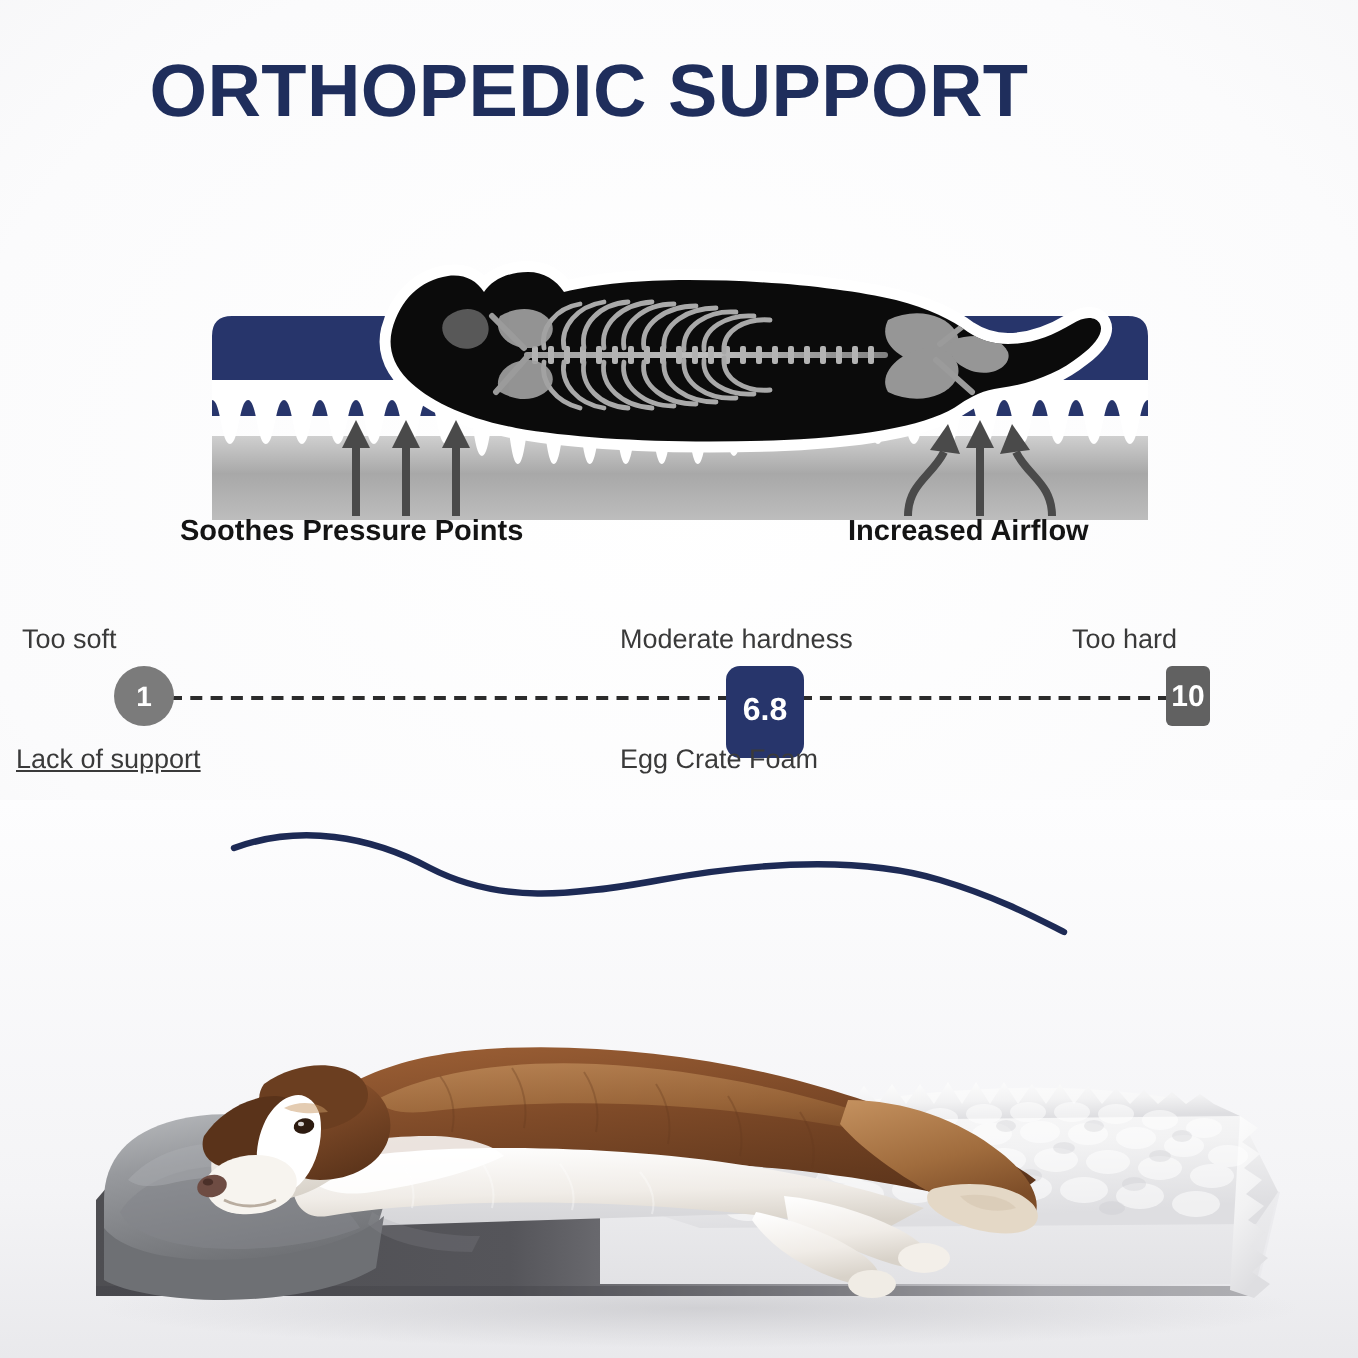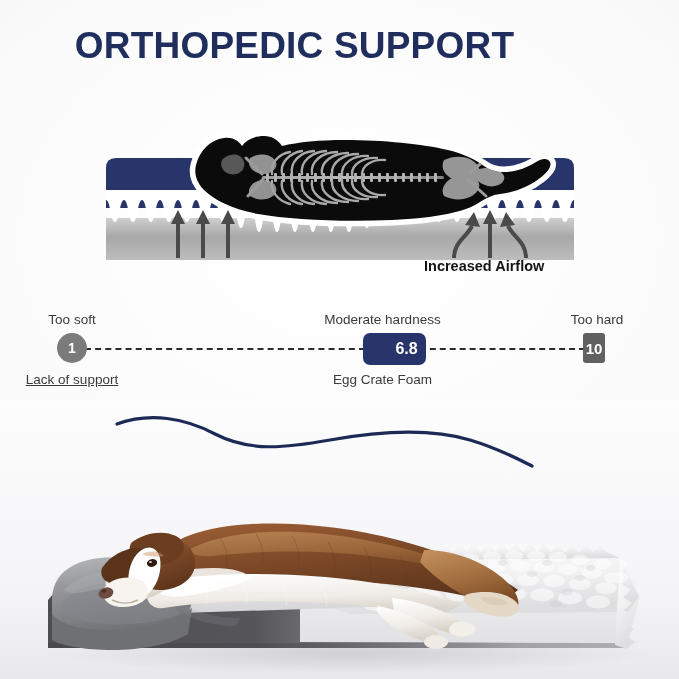--- a/index.html
+++ b/index.html
@@ -62,21 +62,20 @@
     left: 0;
     top: 300px;
     width: 679px;
     height: 100px;
   }
   .scale-top-label, .scale-bot-label {
     position: absolute;
     font-size: 13.5px;
     color: #3a3a3a;
     white-space: nowrap;
-    text-align: center;
   }
   .scale-line {
     position: absolute;
     top: 48px;
     height: 0;
     border-top: 2px dashed #2b2b2b;
   }
   .marker {
     position: absolute;
     top: 33px;
@@ -89,25 +88,24 @@
   }
   #marker-1 {
     left: 57px;
     width: 30px; height: 30px;
     border-radius: 50%;
     background: #7b7b7b;
     font-size: 14px;
   }
   #marker-68 {
     left: 363px;
-    width: 39px; height: 32px;
+    width: 39px; height: 46px;
     border-radius: 7px;
     background: #27356b;
     font-size: 16px;
-    padding-left: 24px;
   }
   #marker-10 {
     left: 583px;
     width: 22px; height: 30px;
     border-radius: 3px;
     background: #616161;
     font-size: 15px;
   }
   #line-left  { left: 85px;  width: 280px; }
   #line-right { left: 400px; width: 185px; }
@@ -339,20 +337,21 @@
       </g>
       <g fill="#4a4a4a">
         <path d="M382,112 L388,127 L373,125 Z"></path>
         <path d="M414,112 L423,125 L408,127 Z"></path>
         <rect x="396" y="118" width="4" height="40"></rect>
         <path d="M398,110 L405,124 L391,124 Z"></path>
       </g>
     </svg>
   </div>
 
+  <div class="diag-label" id="label-pressure">Soothes Pressure Points</div>
   <div class="diag-label" id="label-airflow">Increased Airflow</div>
 
   <div id="scale">
 
     <div class="scale-top-label" id="lbl-too-soft">Too soft</div>
     <div class="scale-top-label" id="lbl-moderate">Moderate hardness</div>
     <div class="scale-top-label" id="lbl-too-hard">Too hard</div>
 
     <div class="scale-line" id="line-left"></div>
     <div class="scale-line" id="line-right"></div>

